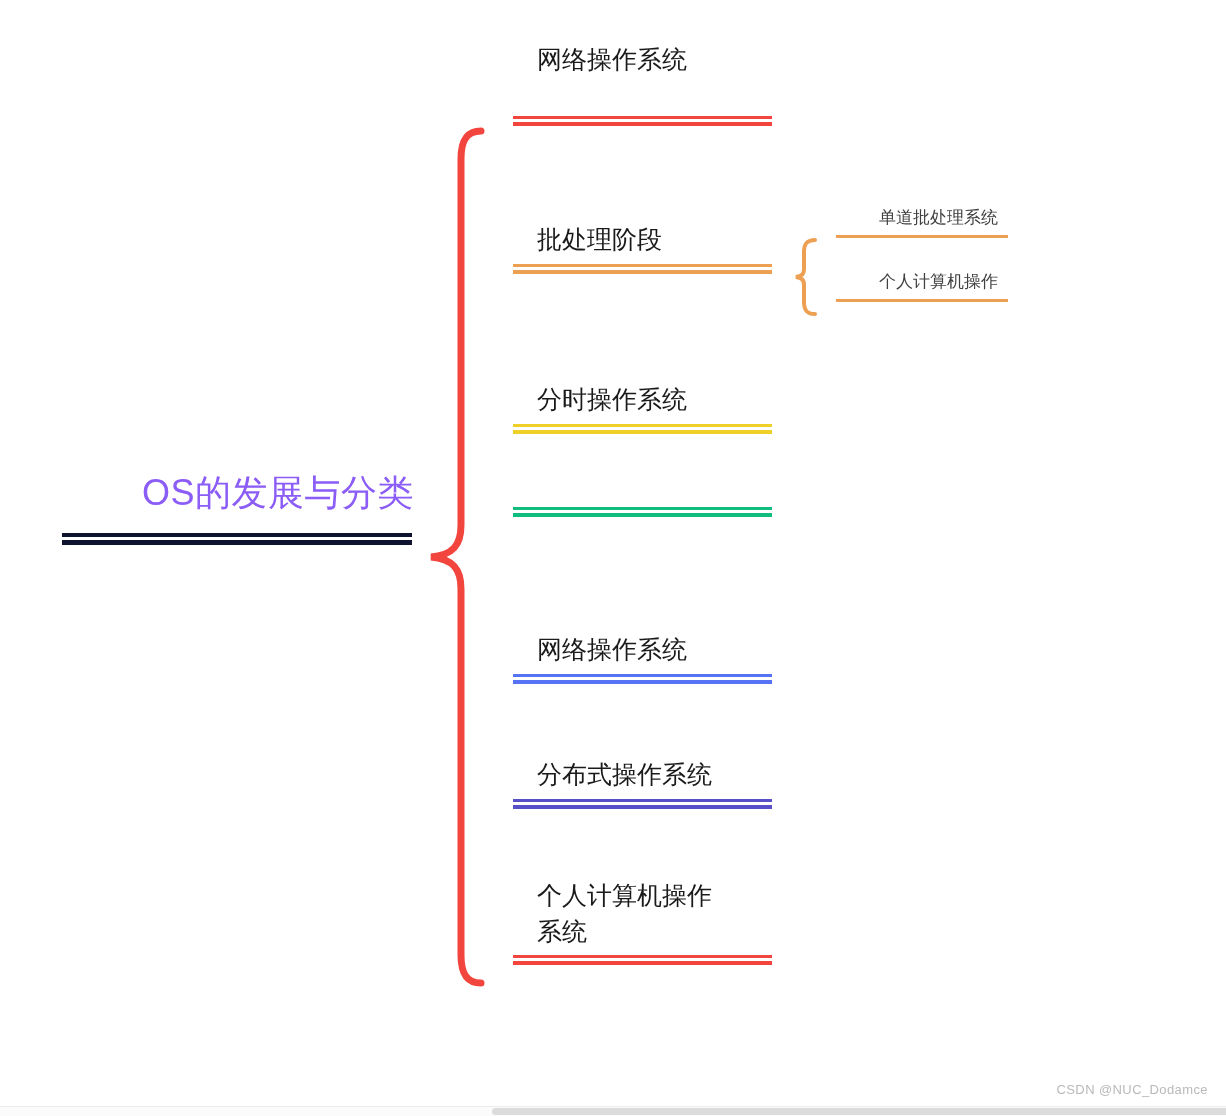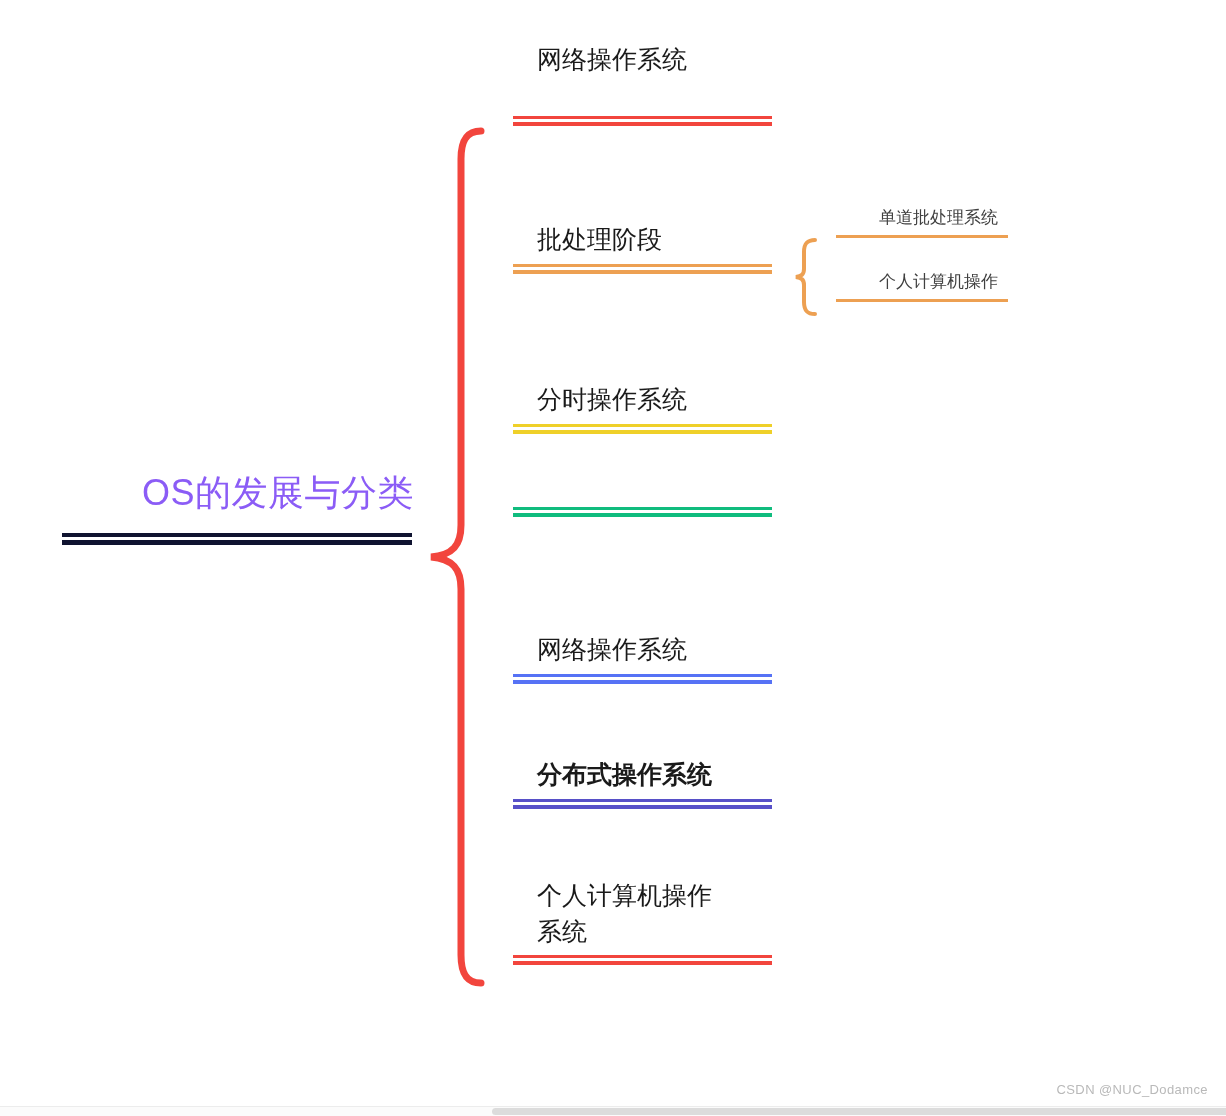--- a/index.html
+++ b/index.html
@@ -216,21 +216,21 @@
 
   <div class="branch" style="top:632px;">
     <div class="branch-label">网络操作系统</div>
     <div class="branch-rule">
       <div class="r-top" style="background:#5672f5;"></div>
       <div class="r-gap"></div>
       <div class="r-bot" style="background:#5672f5;"></div>
     </div>
   </div>
 
-  <div class="branch" style="top:757px;font-weight:bold;">
+  <div class="branch" style="top:757px;">
     <div class="branch-label">分布式操作系统</div>
     <div class="branch-rule">
       <div class="r-top" style="background:#5750c8;"></div>
       <div class="r-gap"></div>
       <div class="r-bot" style="background:#5750c8;"></div>
     </div>
   </div>
 
   <div class="branch" style="top:878px;">
     <div class="branch-label">个人计算机操作

